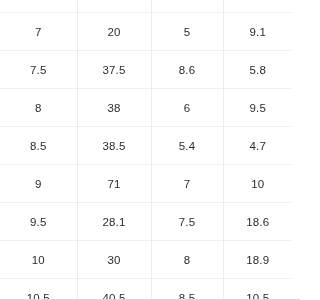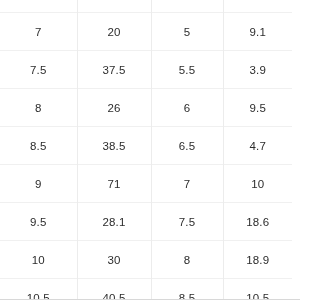--- a/index.html
+++ b/index.html
@@ -95,33 +95,33 @@
         </tr>
         <tr class="data-row">
           <td>7</td>
           <td>20</td>
           <td>5</td>
           <td class="col-last">9.1</td>
         </tr>
         <tr class="data-row">
           <td>7.5</td>
           <td>37.5</td>
-          <td>5.5</td>
-          <td class="col-last">3.9</td>
+          <td>8.6</td>
+          <td class="col-last">5.8</td>
         </tr>
         <tr class="data-row">
           <td>8</td>
-          <td>26</td>
+          <td>38</td>
           <td>6</td>
           <td class="col-last">9.5</td>
         </tr>
         <tr class="data-row">
           <td>8.5</td>
           <td>38.5</td>
-          <td>6.5</td>
+          <td>5.4</td>
           <td class="col-last">4.7</td>
         </tr>
         <tr class="data-row">
           <td>9</td>
           <td>71</td>
           <td>7</td>
           <td class="col-last">10</td>
         </tr>
         <tr class="data-row">
           <td>9.5</td>

